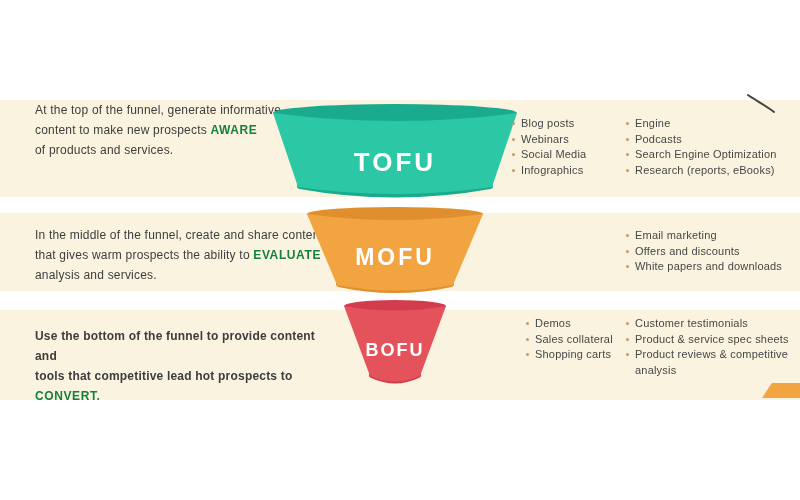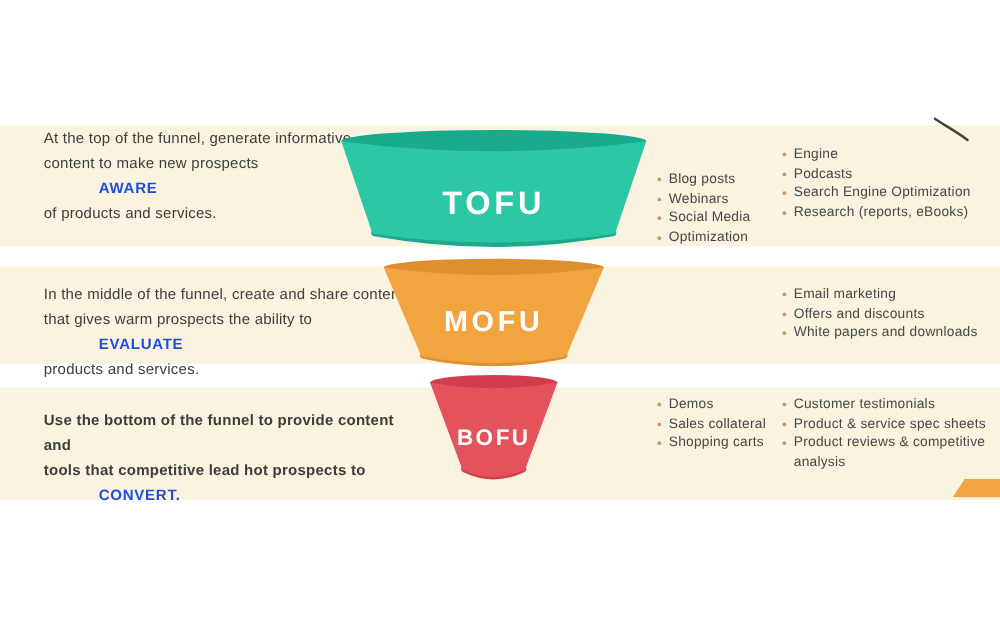--- a/index.html
+++ b/index.html
@@ -3,28 +3,28 @@
 <meta charset="utf-8">
 <style>
   html,body{margin:0;padding:0;background:#fff;}
   .canvas{position:relative;width:800px;height:500px;background:#ffffff;overflow:hidden;
           font-family:"Liberation Sans", sans-serif;}
   .band{position:absolute;left:0;width:800px;}
   #band-1{top:100px;height:97px;}
   #band-2{top:213px;height:78px;}
   #band-3{top:310px;height:90px;}
   .desc{position:absolute;left:35px;font-size:12px;line-height:20px;color:#3d3d3d;letter-spacing:.2px;}
-  .desc b{letter-spacing:.6px;color:#1d4ed8;margin-left:44px;}
+  .desc b{letter-spacing:.6px;color:#15803d;}
   #desc-1{top:100px;width:265px;}
   #desc-2{top:225px;width:300px;}
   #desc-3{top:326px;width:300px;font-weight:bold;}
   .list{position:absolute;}
   .li{display:flex;font-size:11px;line-height:15.5px;color:#474747;letter-spacing:.2px;}
   .dot{width:3px;height:3px;border-radius:50%;margin:6px 6px 0 0;flex:none;}
-  #list-1a{top:116px;left:526px;width:100px;margin-top:20px;}
+  #list-1a{top:116px;left:512px;width:100px;}
   #list-1b{top:116px;left:626px;width:185px;}
   #list-2a{top:228px;left:526px;width:100px;}
   #list-2b{top:228px;left:626px;width:185px;}
   #list-3a{top:316px;left:526px;width:100px;}
   #list-3b{top:316px;left:626px;width:172px;}
   .funnel-svg{position:absolute;top:0;left:0;}
   .funnel-label{font-family:"Liberation Sans", sans-serif;font-weight:bold;fill:#ffffff;}
   .corner-shape{position:absolute;top:383px;left:762px;width:38px;height:15px;
                 clip-path:polygon(26% 0,100% 0,100% 100%,0 100%);}
 </style>
@@ -38,21 +38,21 @@
   <div class="band" id="band-3" style="background-color: rgb(250, 243, 223);"></div>
 
   <div class="desc" id="desc-1">
     <div><span>At the top of the funnel, generate informative</span></div>
     <div><span>content to make new prospects </span><b>AWARE</b></div>
     <div><span>of products and services.</span></div>
   </div>
   <div class="desc" id="desc-2">
     <div><span>In the middle of the funnel, create and share content</span></div>
     <div><span>that gives warm prospects the ability to </span><b>EVALUATE</b></div>
-    <div><span>products and services.</span></div>
+    <div><span>analysis and services.</span></div>
   </div>
   <div class="desc" id="desc-3">
     <div><span>Use the bottom of the funnel to provide content and</span></div>
     <div><span>tools that competitive lead hot prospects to </span><b>CONVERT.</b></div>
   </div>
 
   <svg class="funnel-svg" width="800" height="500" viewBox="0 0 800 500">
 
     <g>
       <ellipse cx="395" cy="113" rx="122" ry="9" fill="#1AAB8E"></ellipse>
@@ -86,21 +86,21 @@
     <div class="li">
         <span class="dot" style="background-color: rgb(206, 149, 102);"></span>
         <span>Webinars</span>
       </div>
     <div class="li">
         <span class="dot" style="background-color: rgb(206, 149, 102);"></span>
         <span>Social Media</span>
       </div>
     <div class="li">
         <span class="dot" style="background-color: rgb(206, 149, 102);"></span>
-        <span>Optimization</span>
+        <span>Infographics</span>
       </div>
   </div>
   <div class="list" id="list-1b">
     <div class="li">
         <span class="dot" style="background-color: rgb(206, 149, 102);"></span>
         <span>Engine</span>
       </div>
     <div class="li">
         <span class="dot" style="background-color: rgb(206, 149, 102);"></span>
         <span>Podcasts</span>

